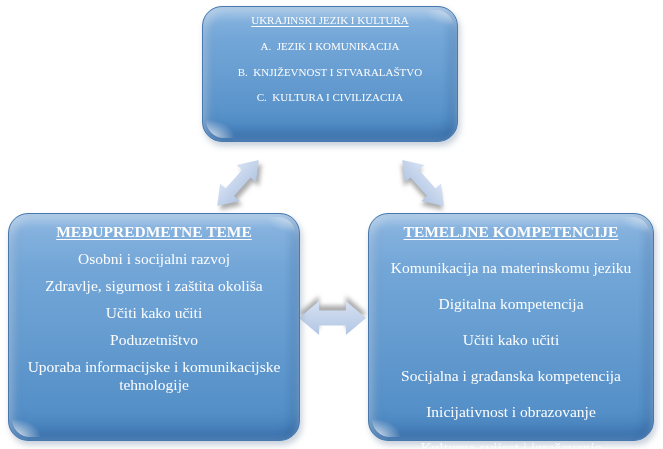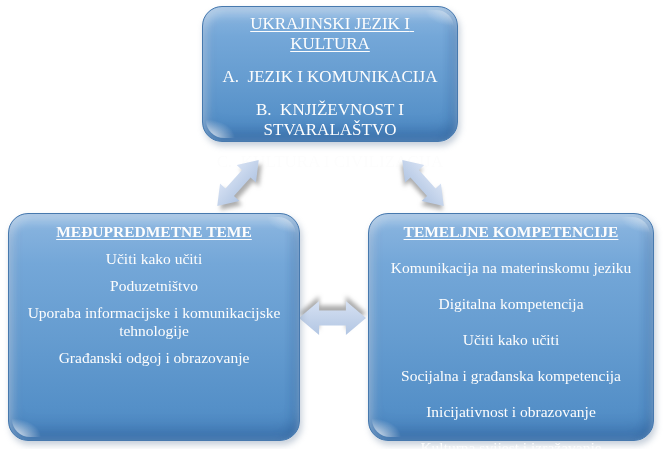--- a/index.html
+++ b/index.html
@@ -22,21 +22,21 @@
   .box::after{ 
     content:"";position:absolute;left:3px;bottom:3px;width:44px;height:28px;
     border-bottom-left-radius:18px;pointer-events:none;
     background:radial-gradient(ellipse 120% 120% at 0% 100%,rgba(255,255,255,.85) 0%,rgba(255,255,255,0) 55%);
   }
   .box::before{ 
     content:"";position:absolute;right:3px;top:3px;width:44px;height:24px;
     border-top-right-radius:18px;pointer-events:none;
     background:radial-gradient(ellipse 120% 120% at 100% 0%,rgba(255,255,255,.5) 0%,rgba(255,255,255,0) 55%);
   }
-  .top-box{left:202px;top:6px;width:256px;height:136px;padding:7px 10px;font-size:17px;}
+  .top-box{left:202px;top:6px;width:256px;height:136px;padding:7px 10px;font-size:11px;}
   .left-box{left:8px;top:213px;width:292px;height:228px;padding:9px 16px;font-size:15.5px;}
   .right-box{left:368px;top:213px;width:286px;height:228px;padding:9px 9px;font-size:15.5px;}
 
   .box-title{
     text-decoration:underline;text-underline-offset:2px;line-height:1.18;
     margin:0 auto 6px;white-space:pre-wrap;
   }
   .top-box .box-title{max-width:185px;}
   .side-title{font-weight:bold;margin-bottom:9px;}
   .box-item{line-height:1.16;white-space:pre-wrap;}
@@ -74,24 +74,25 @@
   </div>
   <div class="arrow arrow-tr">
     <div class="dbl-arrow"></div>
   </div>
   <div class="arrow arrow-h">
     <div class="dbl-arrow"></div>
   </div>
 
   <div class="box left-box">
     <div class="box-title side-title">MEĐUPREDMETNE TEME</div>
+    <div class="box-item">Osobni i socijalni razvoj</div>
+    <div class="box-item">Zdravlje, sigurnost i zaštita okoliša</div>
     <div class="box-item">Učiti kako učiti</div>
     <div class="box-item">Poduzetništvo</div>
     <div class="box-item">Uporaba informacijske i komunikacijske tehnologije</div>
-    <div class="box-item">Građanski odgoj i obrazovanje</div>
   </div>
 
   <div class="box right-box">
     <div class="box-title side-title">TEMELJNE KOMPETENCIJE</div>
     <div class="box-item">Komunikacija na materinskomu jeziku</div>
     <div class="box-item">Digitalna kompetencija</div>
     <div class="box-item">Učiti kako učiti</div>
     <div class="box-item">Socijalna i građanska kompetencija</div>
     <div class="box-item">Inicijativnost i obrazovanje</div>
     <div class="box-item">Kulturna svijest i izražavanje</div>

